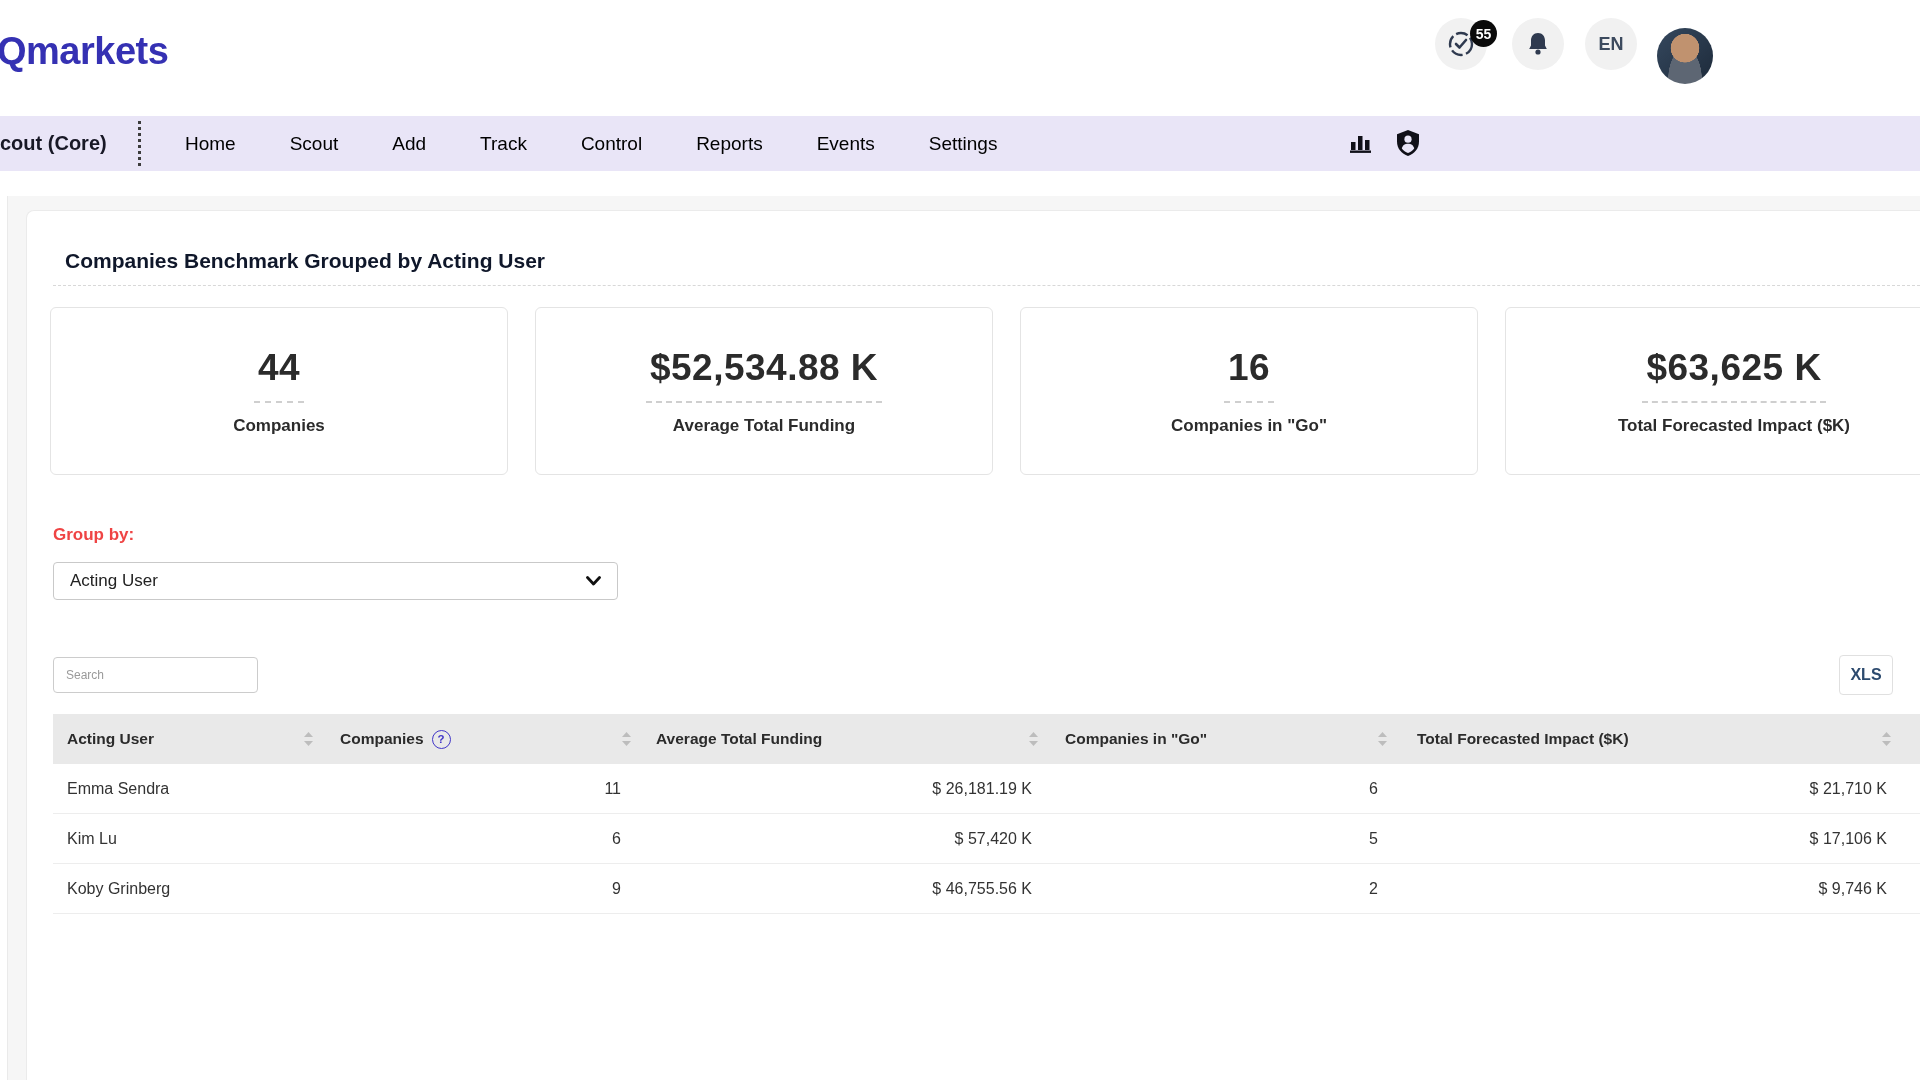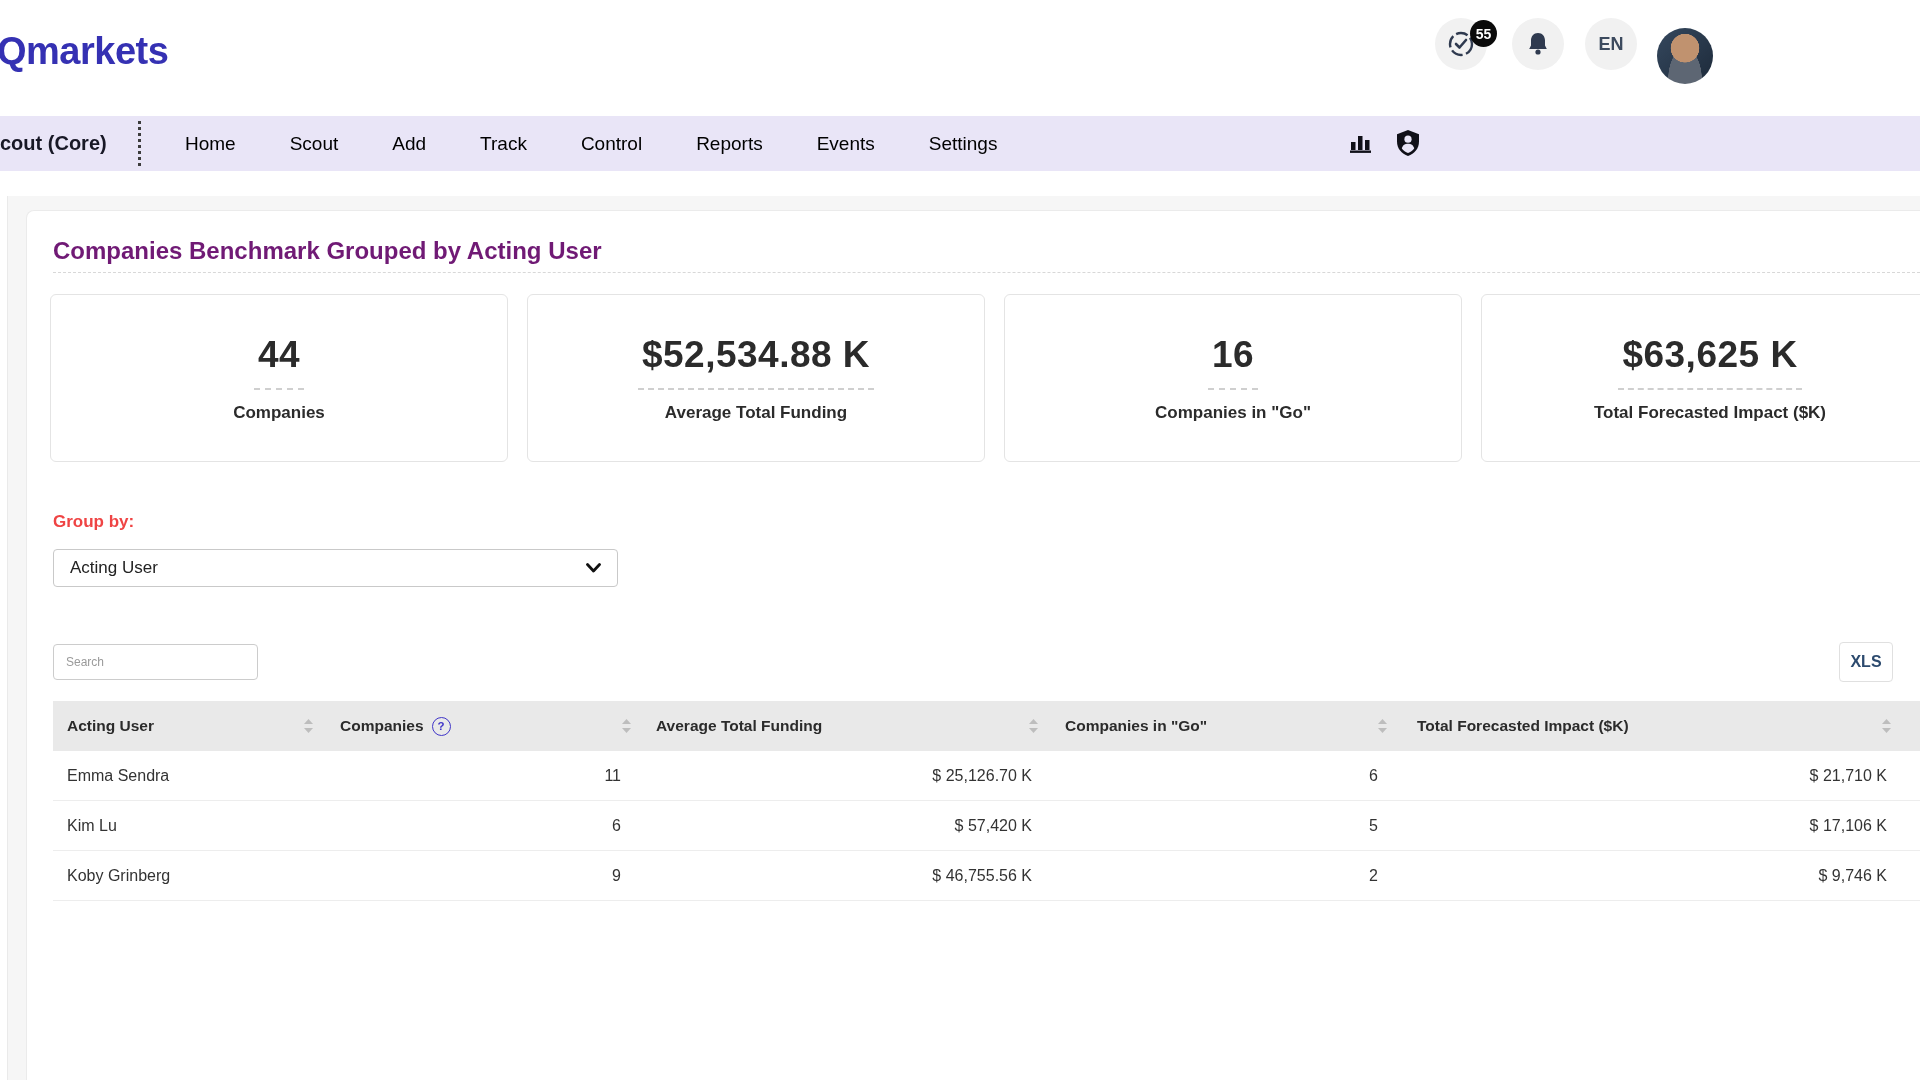--- a/index.html
+++ b/index.html
@@ -34,28 +34,28 @@
     font-size:17px;color:#444;font-family:"Liberation Sans",sans-serif;}
   .nav-search input::placeholder{color:#9a9a9a;}
   .nav-search-btn{width:44px;border-left:1px solid #ddd;display:flex;align-items:center;justify-content:center;cursor:pointer;}
   
   .content-bg{position:absolute;top:171px;left:0;width:1920px;height:909px;background:#fff;}
   .content-gray{position:absolute;top:25px;left:0;right:0;bottom:0;background:#f6f6f6;}
   .left-strip{position:absolute;top:25px;left:0;width:7px;bottom:0;background:#fff;border-right:1px solid #eaeaea;}
   .panel{position:absolute;top:39px;left:26px;right:0;bottom:0;background:#fff;
     border:1px solid #ebebeb;border-right:0;border-bottom:0;border-top-left-radius:8px;
     padding:26px 0 0 26px;box-sizing:border-box;}
-  .page-title{margin:0;font-size:24px;font-weight:bold;color:#701a75;}
+  .page-title{margin:12px;font-size:21px;font-weight:bold;color:#0f172a;}
   .title-rule{border:0;border-top:1px dashed #d8d8d8;margin:7px 0 0 0;}
   .btn-row{margin-top:45px;display:flex;gap:13px;}
   .btn{height:38px;background:#fff;border:1px solid #e0e0e0;border-radius:4px;display:flex;align-items:center;
     justify-content:center;padding:0 18px;font-size:16px;font-weight:bold;color:#333;cursor:pointer;box-sizing:border-box;}
   .btn .btn-icon{margin-right:8px;display:flex;}
   
-  .kpi-row{margin:21px 0 0 -3px;display:flex;gap:19px;align-items:center;}
+  .kpi-row{margin:21px 0 0 -3px;display:flex;gap:27px;align-items:center;}
   .kpi-card{width:458px;height:168px;background:#fff;border:1px solid #e4e4e4;border-radius:6px;
     display:flex;flex-direction:column;align-items:center;justify-content:center;box-sizing:border-box;flex:0 0 auto;}
   .kpi-value{display:inline-block;font-size:37px;font-weight:bold;color:#2b2b2b;
     padding:0 4px 12px;border-bottom:2px dashed #cfcfcf;letter-spacing:.5px;}
   .kpi-label{margin-top:13px;font-size:17px;font-weight:bold;color:#2b2b2b;}
   
   .groupby-label{margin-top:50px;font-size:17px;font-weight:bold;color:#ef4444;}
   .select{margin-top:17px;width:565px;height:38px;border:1px solid #c9c9c9;border-radius:4px;background:#fff;
     display:flex;align-items:center;padding:0 16px;font-size:17px;color:#222;cursor:pointer;box-sizing:border-box;}
   .select .sel-caret{margin-left:auto;display:flex;}
@@ -258,21 +258,21 @@
                 <path d="M4.5 14 L9 9 H0 Z" fill="#bdbdbd"></path>
               </svg>
           </span>
         </div>
       </div>
 
       <div class="t-body">
         <div class="t-row">
           <div class="c1">Emma Sendra</div>
           <div class="c2">11</div>
-          <div class="c3">$ 25,126.70 K</div>
+          <div class="c3">$ 26,181.19 K</div>
           <div class="c4">6</div>
           <div class="c5">$ 21,710 K</div>
         </div>
         <div class="t-row">
           <div class="c1">Kim Lu</div>
           <div class="c2">6</div>
           <div class="c3">$ 57,420 K</div>
           <div class="c4">5</div>
           <div class="c5">$ 17,106 K</div>
         </div>

